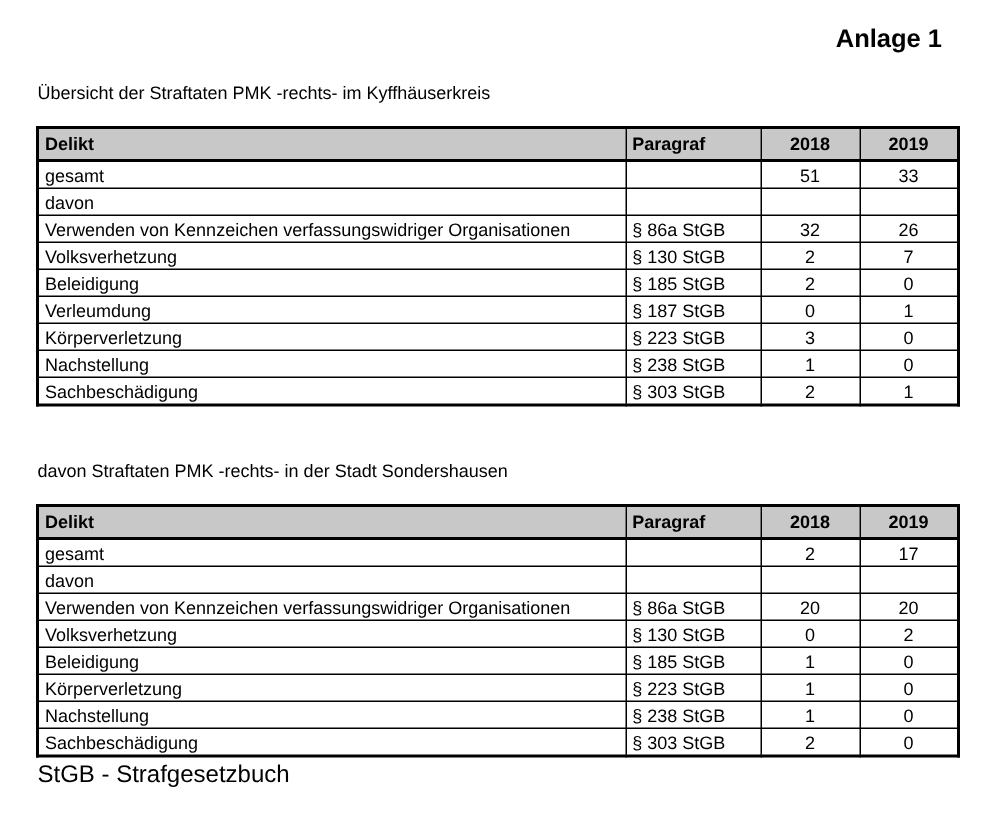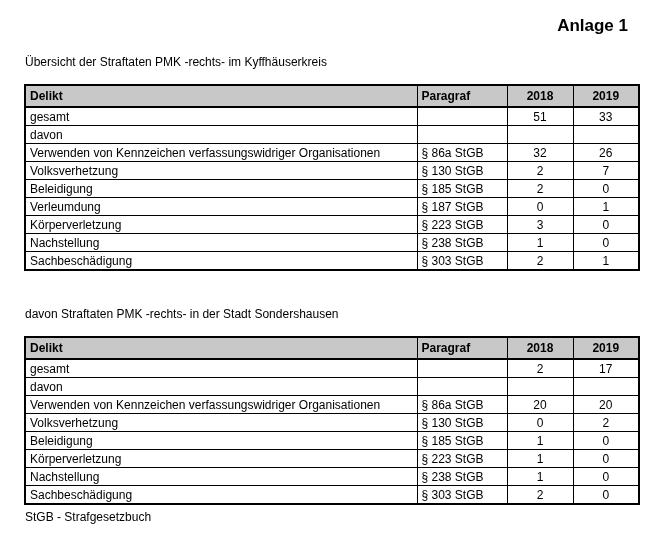--- a/index.html
+++ b/index.html
@@ -64,21 +64,21 @@
   }
   .data-table tbody td { height: 17px; }
   .data-table th:nth-child(3),
   .data-table th:nth-child(4),
   .data-table td:nth-child(3),
   .data-table td:nth-child(4) { text-align: center; }
   .footnote {
     position: absolute;
     left: 25px;
     top: 510px;
-    font-size: 12px;
+    font-size: 16px;
     line-height: 14px;
   }
 </style>
 </head>
 <body>
 
 <div class="page">
 
   <div class="annex-label">Anlage 1</div>
 

